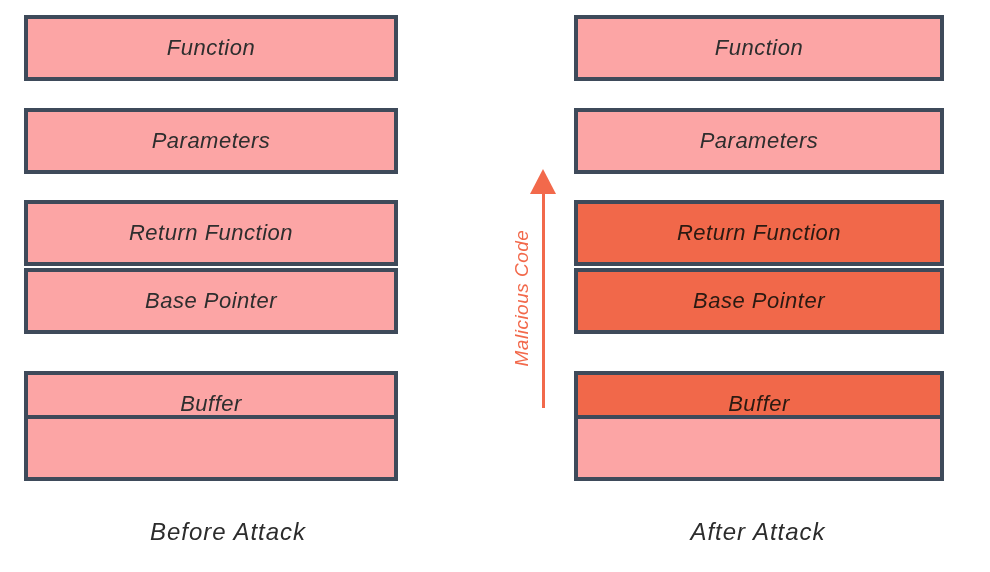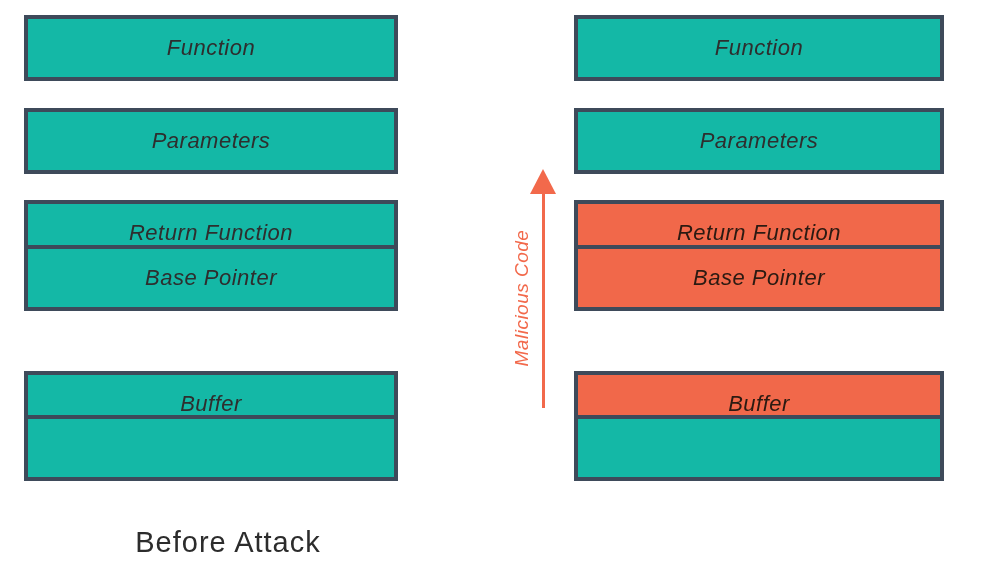--- a/index.html
+++ b/index.html
@@ -18,44 +18,44 @@
     position:relative;
     width:990px;height:572px;
     background:var(--bg);
     overflow:hidden;
     font-family:"Liberation Sans", sans-serif;
   }
   .stack-box{
     position:absolute;
     height:66px;
     border:4px solid var(--border);
-    background:#14b8a6;
+    background:#fca5a5;
     display:flex;align-items:center;justify-content:center;
     font-style:italic;
     font-size:22px;
     letter-spacing:0.5px;
     color:var(--box-text);
   }
   .col-before .stack-box{left:24px;width:374px;}
   .col-after  .stack-box{left:574px;width:370px;}
   .stack-box.filled{
     background:var(--fill-orange);
     color:var(--orange-box-text);
   }
   .row-0{top:15px;} .row-1{top:108px;} .row-2{top:175px;margin-top:25px;}
-  .row-3{top:245px;} .row-4{top:335px;margin-top:36px;} .row-5{top:415px;}
+  .row-3{top:268px;} .row-4{top:335px;margin-top:36px;} .row-5{top:415px;}
   .col-label{
     position:absolute;
     top:518px;
     transform:translateX(-50%);
-    font-size:29px;
+    font-style:italic;
+    font-size:24px;
     letter-spacing:1px;
     color:var(--label-text);
     white-space:nowrap;
-    margin-top:8px;
   }
   .col-label.before{left:228px;}
   .col-label.after{left:758px;}
   .arrow-line{
     position:absolute;
     left:542px;top:192px;
     width:3px;height:216px;
     background:var(--arrow);
   }
   .arrow-head{
@@ -105,15 +105,16 @@
   <div class="arrow-label">Malicious Code</div>
 
   <div class="col-after">
     <div class="stack-box row-0">Function</div>
     <div class="stack-box row-1">Parameters</div>
     <div class="stack-box row-2 filled">Return Function</div>
     <div class="stack-box row-3 filled">Base Pointer</div>
     <div class="stack-box row-4 filled">Buffer</div>
     <div class="stack-box row-5"></div>
   </div>
+  <div class="col-label after">After Attack</div>
 
 
 </div>
 
 </body></html>

